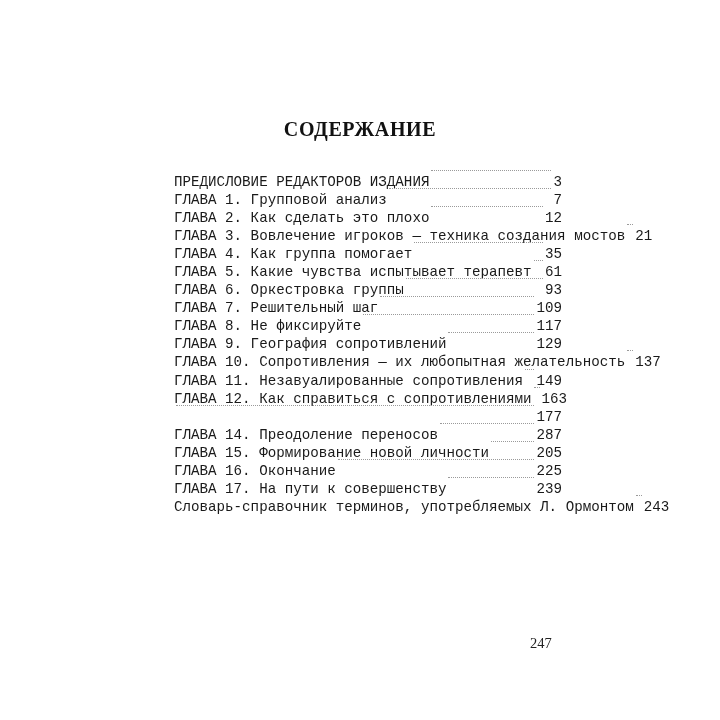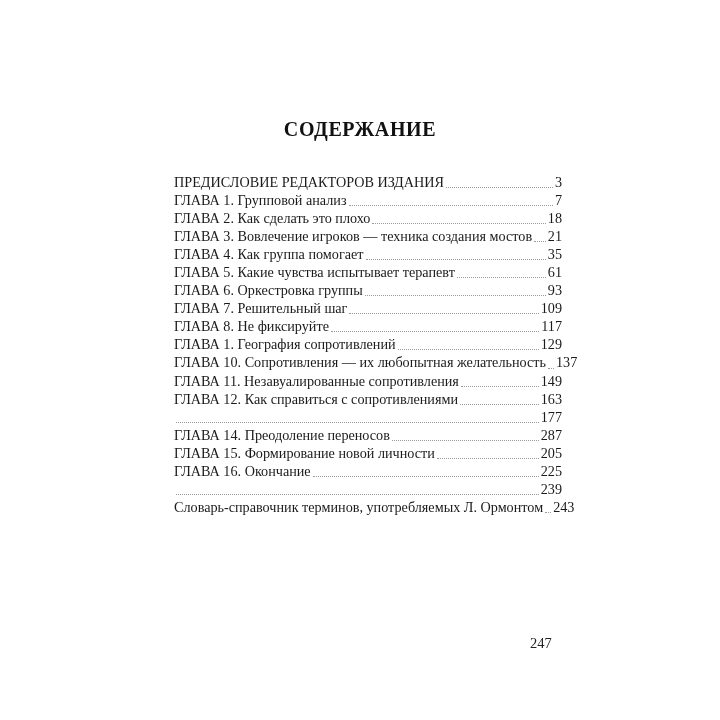--- a/index.html
+++ b/index.html
@@ -36,25 +36,26 @@
       position: absolute;
       top: 173px;
       left: 174px;
       width: 388px;
       margin: 0;
       padding: 0;
       list-style: none;
     }
     .toc-row {
       display: flex;
-      align-items: flex-end;
+      align-items: flex-start;
       height: 18.05px;
       line-height: 18.05px;
       font-size: 14.2px;
       white-space: nowrap;
+      font-family: Liberation Mono, monospace;
     }
     .toc-label {
       flex: 0 0 auto;
       color: #1a1a1a;
     }
     .toc-leader {
       flex: 1 1 auto;
       margin: 0 2px;
       border-bottom: 1px dotted #9a9a9a;
       height: 0;
@@ -88,21 +89,21 @@
       <span class="toc-page">3</span>
     </li>
     <li class="toc-row">
       <span class="toc-label">ГЛАВА 1. Групповой анализ</span>
       <span class="toc-leader"></span>
       <span class="toc-page">7</span>
     </li>
     <li class="toc-row">
       <span class="toc-label">ГЛАВА 2. Как сделать это плохо</span>
       <span class="toc-leader"></span>
-      <span class="toc-page">18</span>
+      <span class="toc-page">12</span>
     </li>
     <li class="toc-row">
       <span class="toc-label">ГЛАВА 3. Вовлечение игроков — техника создания мостов</span>
       <span class="toc-leader"></span>
       <span class="toc-page">21</span>
     </li>
     <li class="toc-row">
       <span class="toc-label">ГЛАВА 4. Как группа помогает</span>
       <span class="toc-leader"></span>
       <span class="toc-page">35</span>
@@ -121,21 +122,21 @@
       <span class="toc-label">ГЛАВА 7. Решительный шаг</span>
       <span class="toc-leader"></span>
       <span class="toc-page">109</span>
     </li>
     <li class="toc-row">
       <span class="toc-label">ГЛАВА 8. Не фиксируйте</span>
       <span class="toc-leader"></span>
       <span class="toc-page">117</span>
     </li>
     <li class="toc-row">
-      <span class="toc-label">ГЛАВА 1. География сопротивлений</span>
+      <span class="toc-label">ГЛАВА 9. География сопротивлений</span>
       <span class="toc-leader"></span>
       <span class="toc-page">129</span>
     </li>
     <li class="toc-row">
       <span class="toc-label">ГЛАВА 10.  Сопротивления — их любопытная желательность</span>
       <span class="toc-leader"></span>
       <span class="toc-page">137</span>
     </li>
     <li class="toc-row">
       <span class="toc-label">ГЛАВА 11.  Незавуалированные сопротивления</span>
@@ -160,20 +161,21 @@
       <span class="toc-label">ГЛАВА 15.  Формирование новой личности</span>
       <span class="toc-leader"></span>
       <span class="toc-page">205</span>
     </li>
     <li class="toc-row">
       <span class="toc-label">ГЛАВА 16.  Окончание</span>
       <span class="toc-leader"></span>
       <span class="toc-page">225</span>
     </li>
     <li class="toc-row">
+      <span class="toc-label">ГЛАВА 17.  На пути к совершенству</span>
       <span class="toc-leader"></span>
       <span class="toc-page">239</span>
     </li>
     <li class="toc-row">
       <span class="toc-label">Словарь-справочник терминов, употребляемых Л. Ормонтом</span>
       <span class="toc-leader"></span>
       <span class="toc-page">243</span>
     </li>
   </ul>
 

